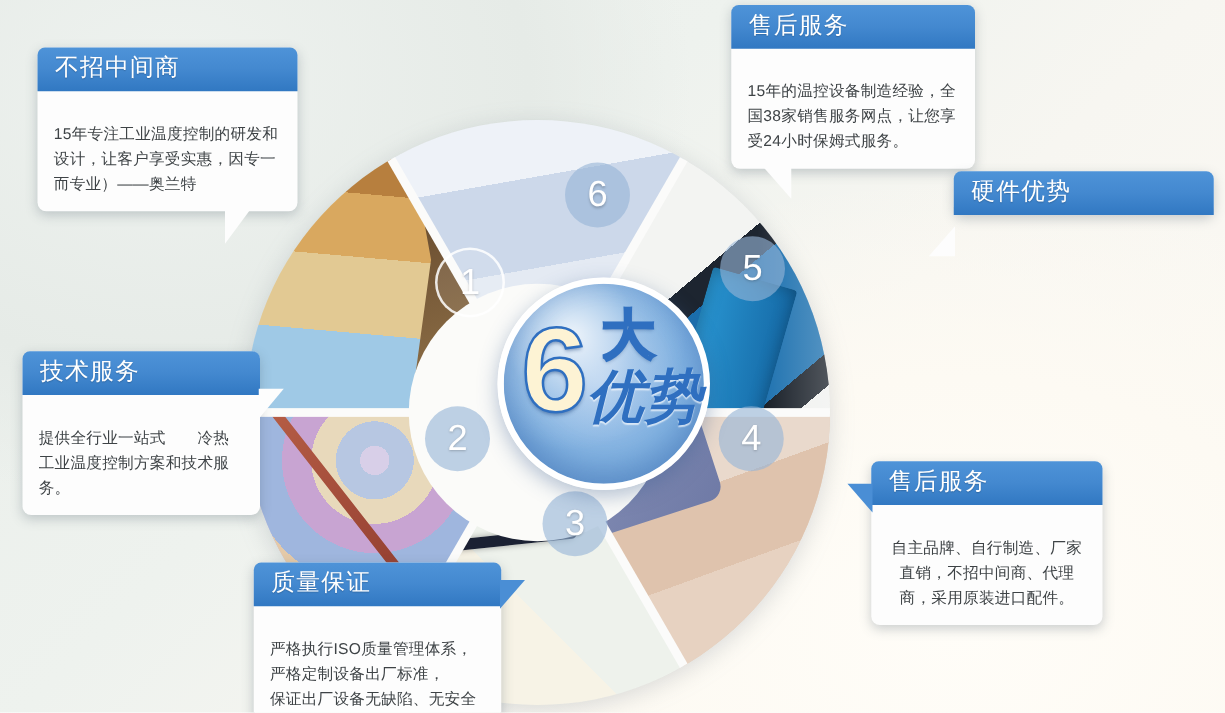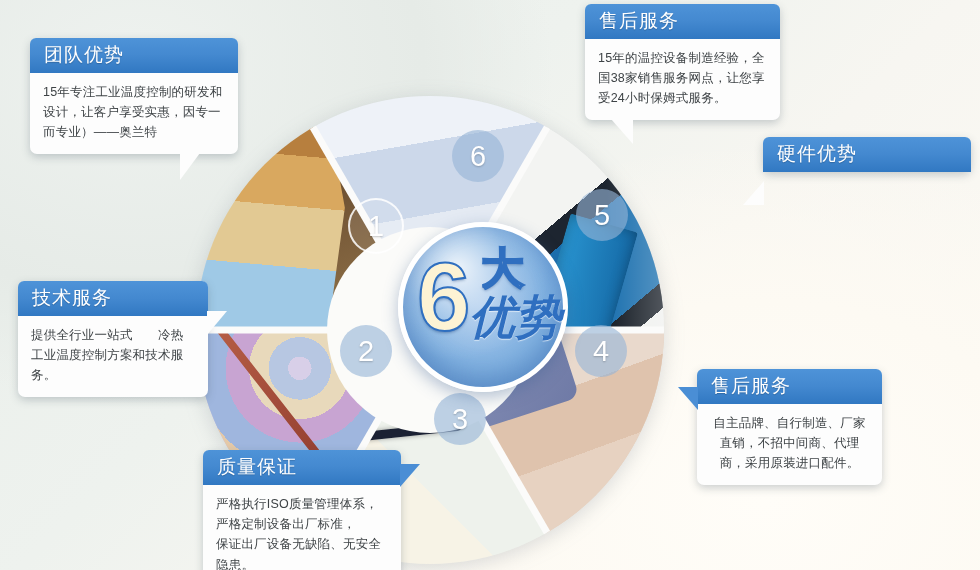--- a/index.html
+++ b/index.html
@@ -92,21 +92,21 @@
     color:#2f6fc0;font-family:"Liberation Serif",serif;font-weight:700;font-style:italic;
     text-shadow:0 1px 1px rgba(255,255,255,.65);}
 
   
   .card{position:absolute;background:#fdfdfd;border-radius:7px;
         box-shadow:0 3px 9px rgba(70,85,100,.28);overflow:visible;}
   .card .hd{border-radius:6px 6px 0 0;padding:5px 14px 6px;
             background:linear-gradient(to bottom,#4e93d8 0%,#4489d0 48%,#3178c2 100%);
             color:#fff;font-size:19px;letter-spacing:1px;line-height:1.25;
             text-shadow:0 1px 1px rgba(0,0,0,.2);}
-  .card .bd{padding:9px 13px 11px;color:#3e4346;font-size:12.5px;line-height:1.62;
+  .card .bd{padding:24px 13px 11px;color:#3e4346;font-size:12.5px;line-height:1.62;
             letter-spacing:.2px;}
   .tail{position:absolute;width:0;height:0;}
 
   .c-team{left:30px;top:38px;width:208px;}
   .c-team .tail{left:150px;bottom:-26px;border-left:20px solid #fdfdfd;border-bottom:27px solid transparent;}
   .c-after{left:585px;top:4px;width:195px;}
   .c-after .tail{left:26px;bottom:-24px;border-right:22px solid #fdfdfd;border-bottom:25px solid transparent;}
   .c-hw{left:763px;top:137px;width:208px;}
   .c-hw .tail{left:-20px;top:44px;border-right:21px solid #fdfdfd;border-top:24px solid transparent;}
   .c-sw{left:697px;top:369px;width:185px;}
@@ -166,21 +166,21 @@
   <div class="num fill" style="left:576px;top:189px;">5</div>
   <div class="num fill" style="left:452px;top:130px;">6</div>
 
   <div class="center">
     <span class="six">6</span>
     <span class="da">大</span>
     <span class="ys">优势</span>
   </div>
 
   <div class="card c-team">
-    <div class="hd">团队优势</div>
+    <div class="hd">不招中间商</div>
     <div class="bd">15年专注工业温度控制的研发和设计，让客户享受实惠，因专一而专业）——奥兰特</div>
     <div class="tail"></div>
   </div>
 
   <div class="card c-after">
     <div class="hd">售后服务</div>
     <div class="bd">15年的温控设备制造经验，全国38家销售服务网点，让您享受24小时保姆式服务。</div>
     <div class="tail"></div>
   </div>
 

